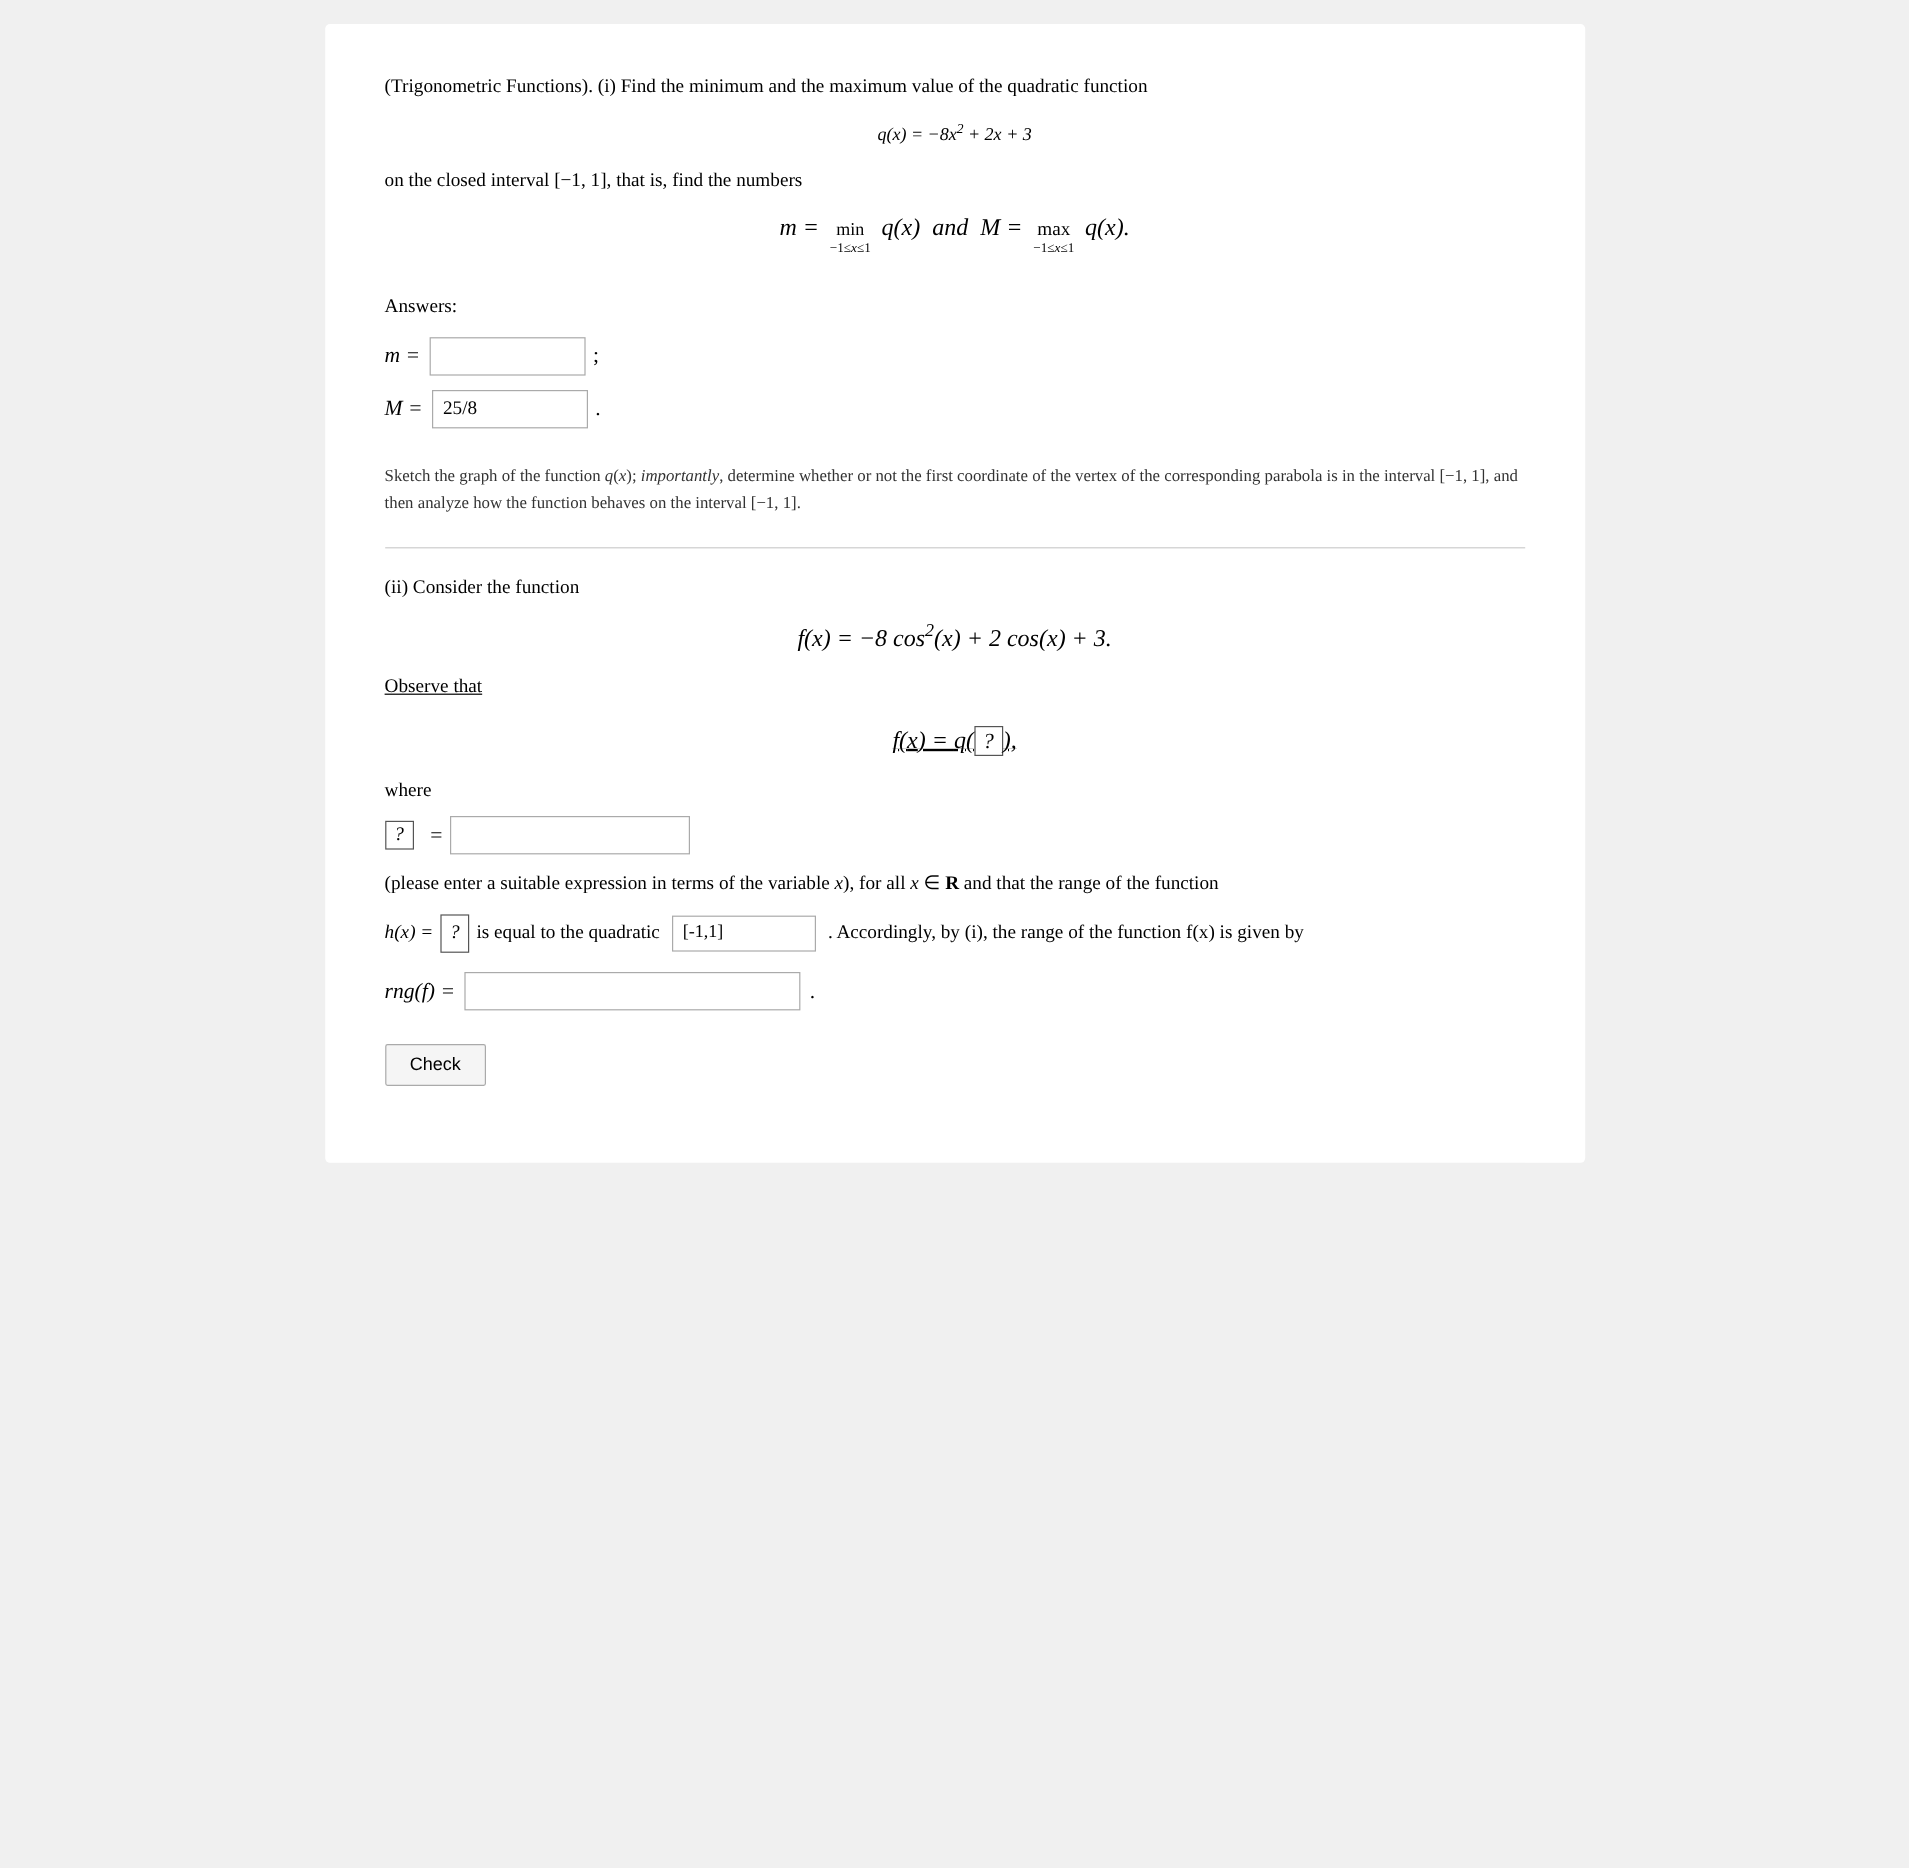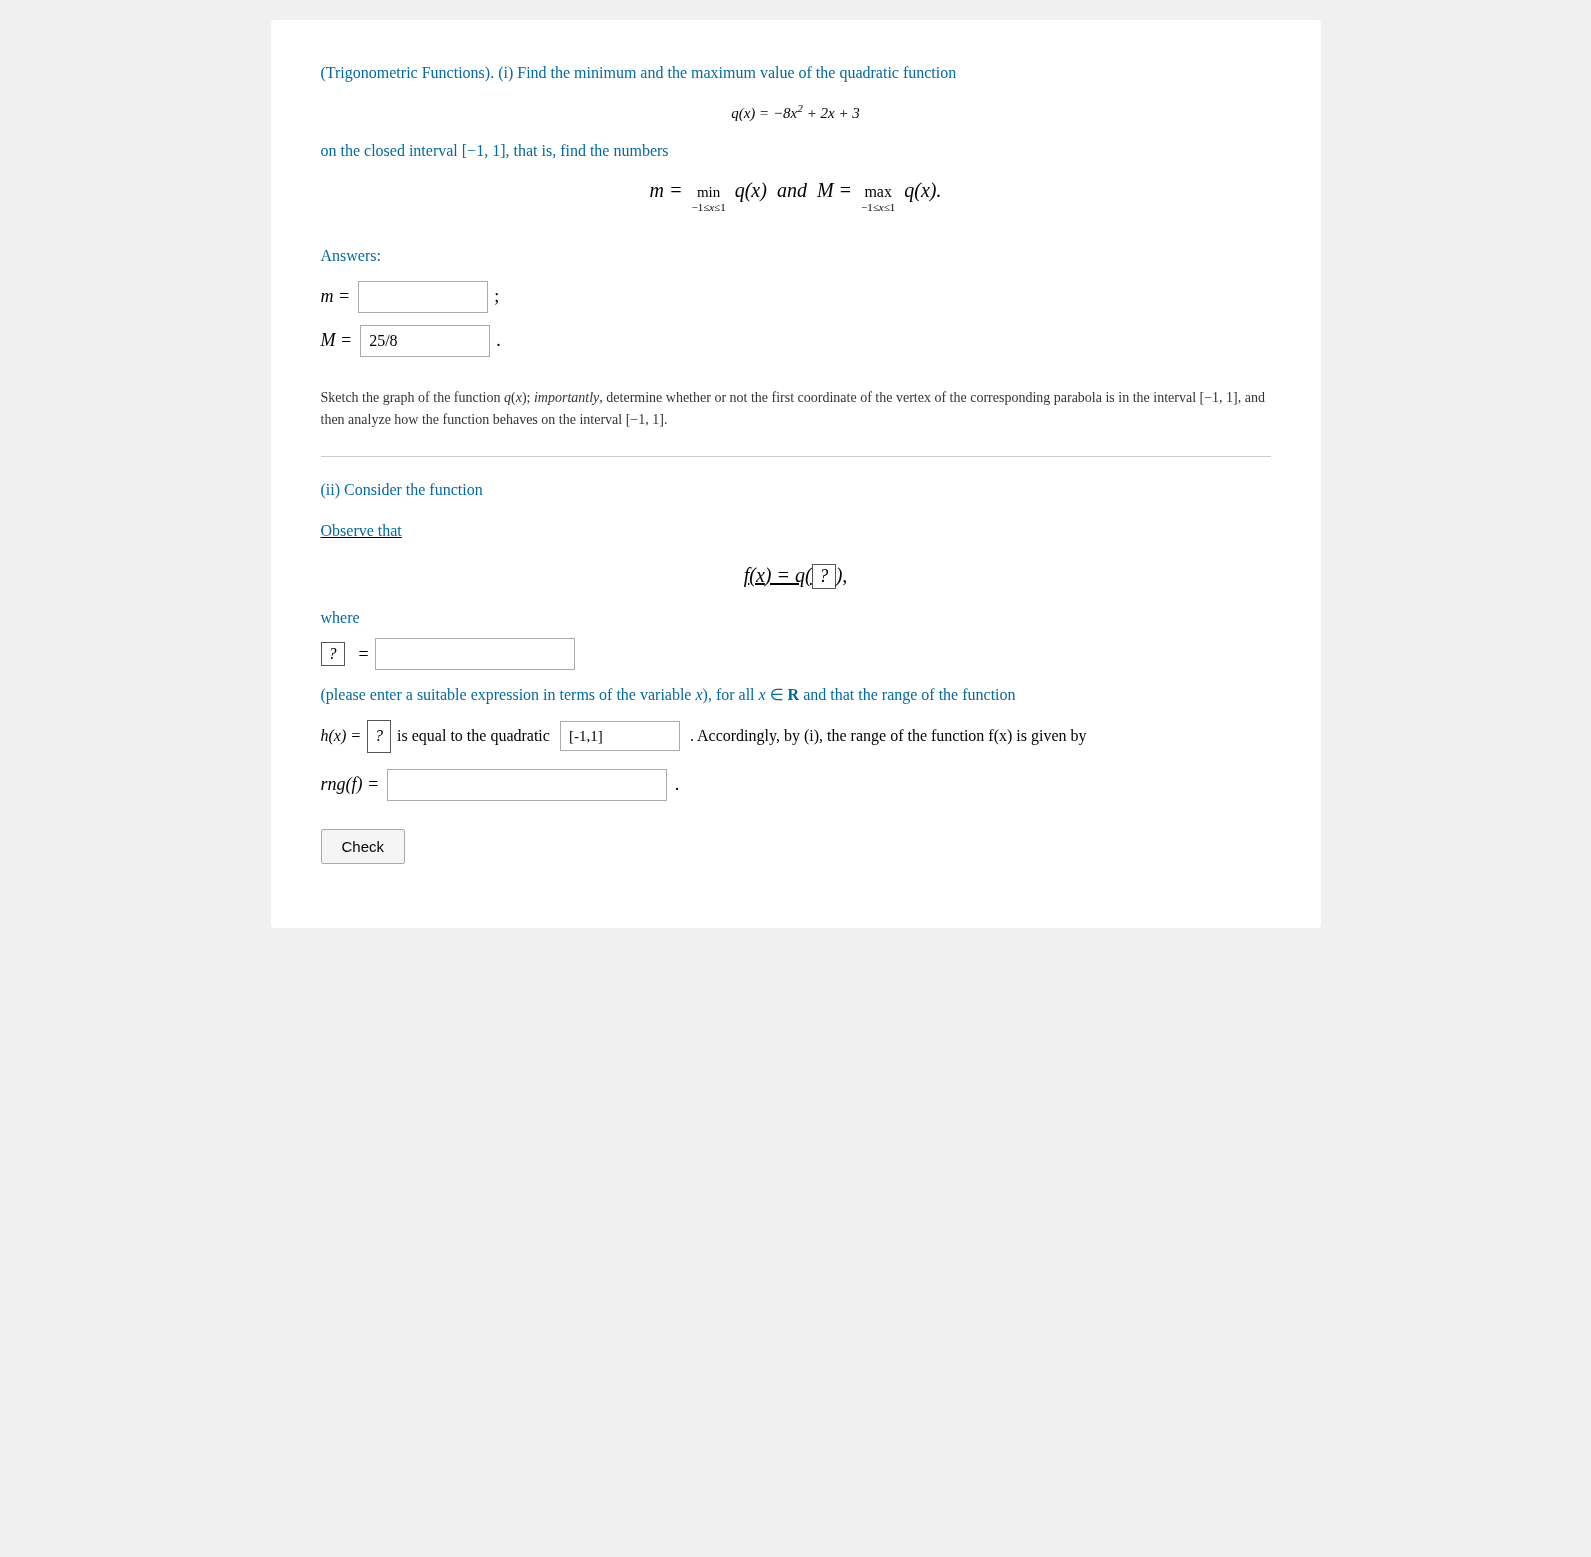--- a/index.html
+++ b/index.html
@@ -25,21 +25,21 @@
       border-radius: 4px;
     }
 
     .section {
       margin-bottom: 24px;
     }
 
     .text-block {
       font-size: 16px;
       line-height: 1.6;
-      color: #0369a1;
+      color: #000000;
     }
 
     .math-display {
       text-align: center;
       margin: 16px 0;
       font-size: 15px;
       font-style: italic;
     }
 
     .answers-section {
@@ -249,20 +249,25 @@
     <p class="hint-text">
       Sketch the graph of the function <span style="font-style:italic;">q</span>(<span style="font-style:italic;">x</span>); <em>importantly</em>, determine whether or not the first coordinate of the vertex of the corresponding parabola is in the interval [−1, 1], and then analyze how the function behaves on the interval [−1, 1].
     </p>
   </div>
 
   <hr class="divider">
 
   <div class="section section-ii">
     <p class="text-block">(ii) Consider the function</p>
 
+    <div class="math-display" style="font-size:20px; font-style:italic;">
+      <span>
+        <span style="font-style:italic;">f</span>(<span style="font-style:italic;">x</span>) = −8 cos<sup>2</sup>(<span style="font-style:italic;">x</span>) + 2 cos(<span style="font-style:italic;">x</span>) + 3.
+      </span>
+    </div>
 
     <div class="observe-section">
       <p class="text-block">Observe that</p>
 
       <div class="math-display" style="font-size:20px; font-style:italic; margin-top:20px;">
         <span>
           <span style="font-style:italic;">f</span>(<span style="font-style:italic;">x</span>) = <span style="font-style:italic;">q</span>(<span class="inline-box">?</span>),
         </span>
       </div>
     </div>

